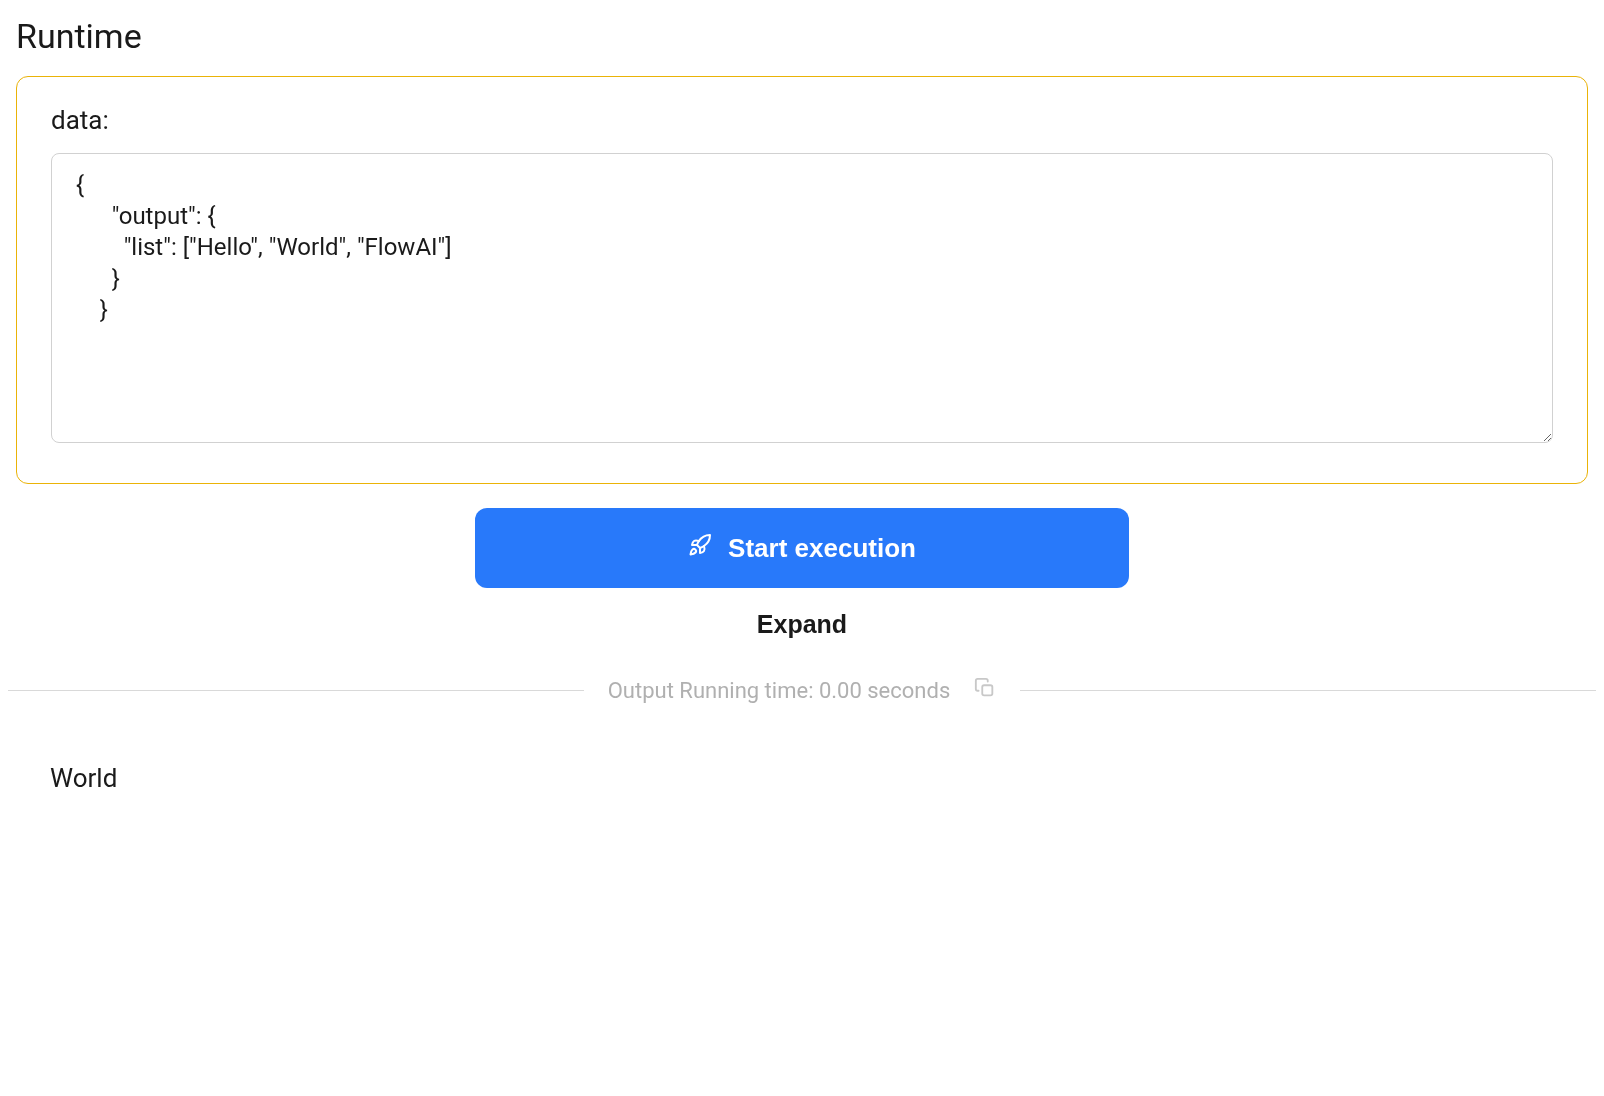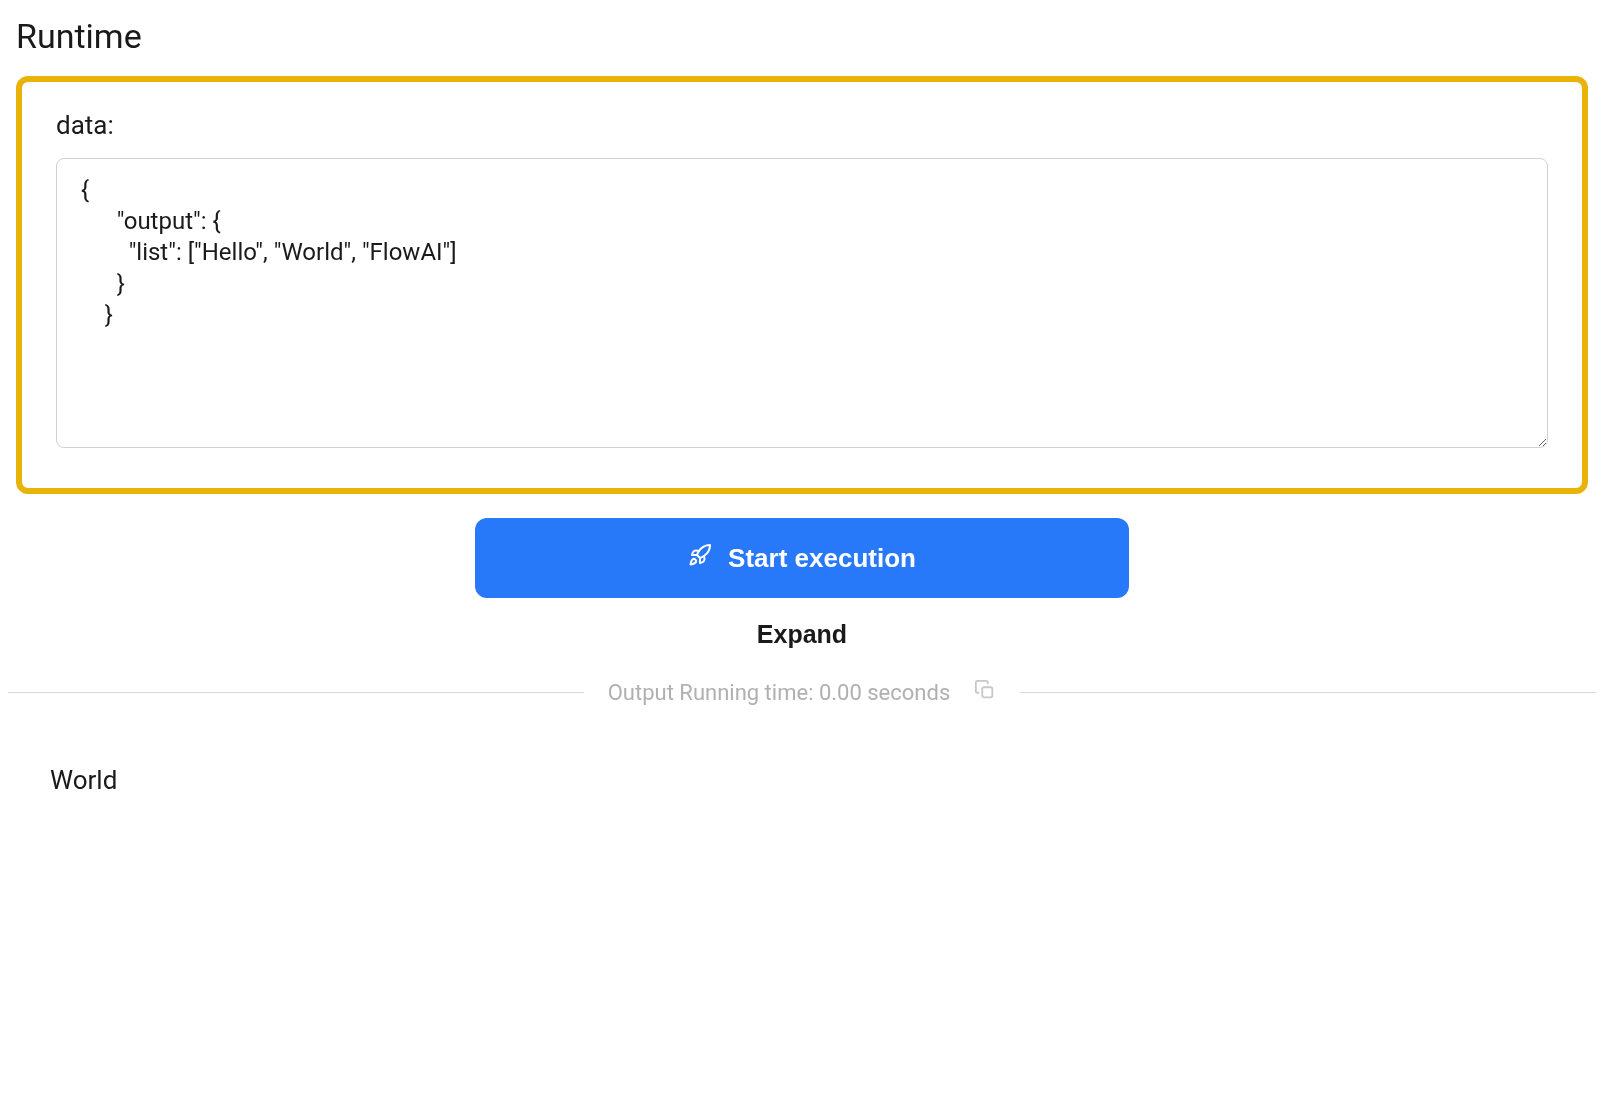--- a/index.html
+++ b/index.html
@@ -14,21 +14,21 @@
       padding: 0;
     }
     .page-title {
       font-size: 34px;
       font-weight: 400;
       padding: 16px 16px 20px 16px;
       color: #1a1a1a;
     }
     .data-panel {
       margin: 0 16px;
-      border: 6px solid #eab308;
+      border: 1px solid #eab308;
       border-radius: 12px;
       padding: 28px 34px 36px 34px;
       background: #fff;
     }
     .data-label {
       font-size: 26px;
       font-weight: 400;
       color: #1a1a1a;
       margin-bottom: 18px;
     }
@@ -77,21 +77,21 @@
       border: none;
       font-size: 25px;
       font-weight: 600;
       color: #1a1a1a;
       cursor: pointer;
     }
     .divider-row {
       display: flex;
       align-items: center;
       gap: 24px;
-      margin-top: 30px;
+      margin-top: 38px;
       padding: 0 8px;
     }
     .divider-line {
       flex: 1;
       height: 1px;
       background: #d9d9d9;
     }
     .divider-text {
       font-size: 22px;
       font-weight: 400;

